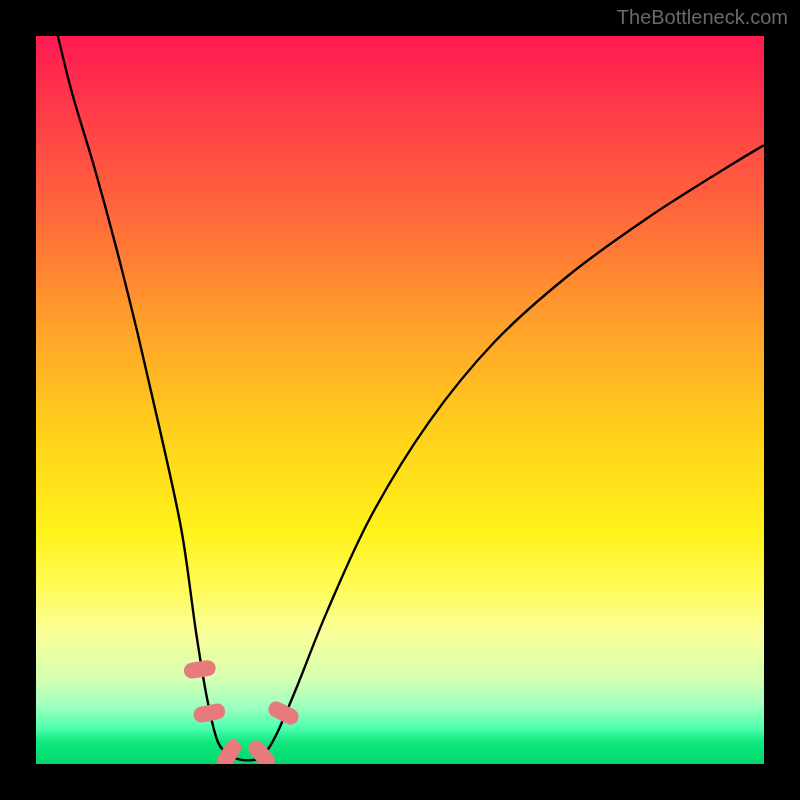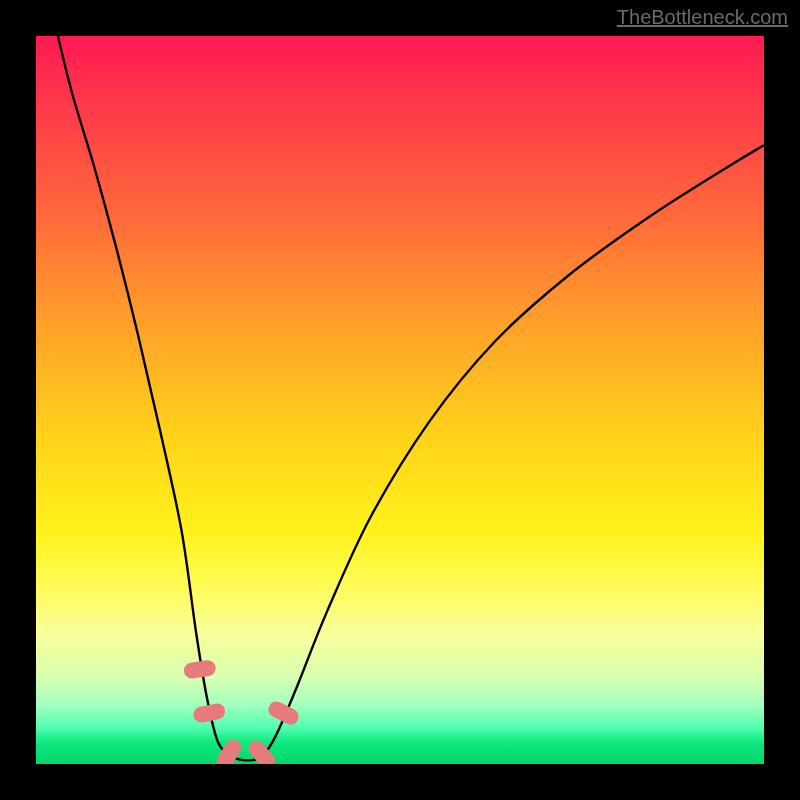--- a/index.html
+++ b/index.html
@@ -49,21 +49,20 @@
     height: 100%;
   }
   .watermark {
     position: absolute;
     top: 6px;
     right: 12px;
     color: #6a6a6a;
     font-size: 20px;
     font-weight: 500;
     letter-spacing: 0px;
-    text-decoration: underline;
   }
 </style>
 </head>
 <body>
 
 <div class="chart-frame">
   <div class="gradient-bg"></div>
   <svg class="curve-svg" viewBox="0 0 728 728" preserveAspectRatio="none">
     <g id="curve-group">
         <path d="M 21.84 0 C 24.266666666666666 9.706666666666669 30.333333333333332 36.39999999999999 36.4 58.24000000000001 C 42.46666666666667 80.08000000000003 50.96 105.56000000000007 58.24 131.04000000000008 C 65.52 156.52000000000007 72.8 183.21333333333334 80.08 211.12 C 87.36 239.02666666666667 94.64000000000001 268.1466666666667 101.92000000000002 298.48 C 109.20000000000002 328.81333333333333 116.48 360.36 123.76 393.12 C 131.04 425.88 139.53333333333333 461.0666666666666 145.6 495.03999999999996 C 151.66666666666666 529.0133333333333 155.91333333333333 569.0533333333334 160.16 596.96 C 164.40666666666667 624.8666666666667 167.44 644.28 171.07999999999998 662.48 C 174.71999999999997 680.6800000000001 177.75333333333333 696.4533333333333 182 706.16 C 186.24666666666667 715.8666666666667 191.70666666666668 717.6866666666667 196.56 720.72 C 201.41333333333333 723.7533333333333 206.26666666666665 724.36 211.11999999999998 724.36 C 215.9733333333333 724.36 220.82666666666665 724.9666666666667 225.68 720.72 C 230.53333333333336 716.4733333333334 234.17333333333335 711.0133333333333 240.24 698.88 C 246.30666666666667 686.7466666666667 253.58666666666664 668.5466666666666 262.08 647.92 C 270.5733333333333 627.2933333333333 279.06666666666666 603.0266666666666 291.2 575.12 C 303.3333333333333 547.2133333333334 317.8933333333333 512.0266666666666 334.88 480.48 C 351.8666666666667 448.93333333333334 372.49333333333334 414.96000000000004 393.12 385.84000000000003 C 413.74666666666667 356.72 435.58666666666664 330.02666666666676 458.64 305.76000000000005 C 481.6933333333333 281.49333333333334 505.9599999999999 260.8666666666666 531.4399999999999 240.23999999999995 C 556.92 219.6133333333333 584.8266666666666 200.2 611.52 182 C 638.2133333333334 163.8 672.1866666666667 143.1733333333334 691.6 131.04000000000008 C 711.0133333333333 118.90666666666675 721.9333333333334 112.84000000000005 728 109.20000000000005" fill="none" stroke="#000000" stroke-width="2.4"></path>

